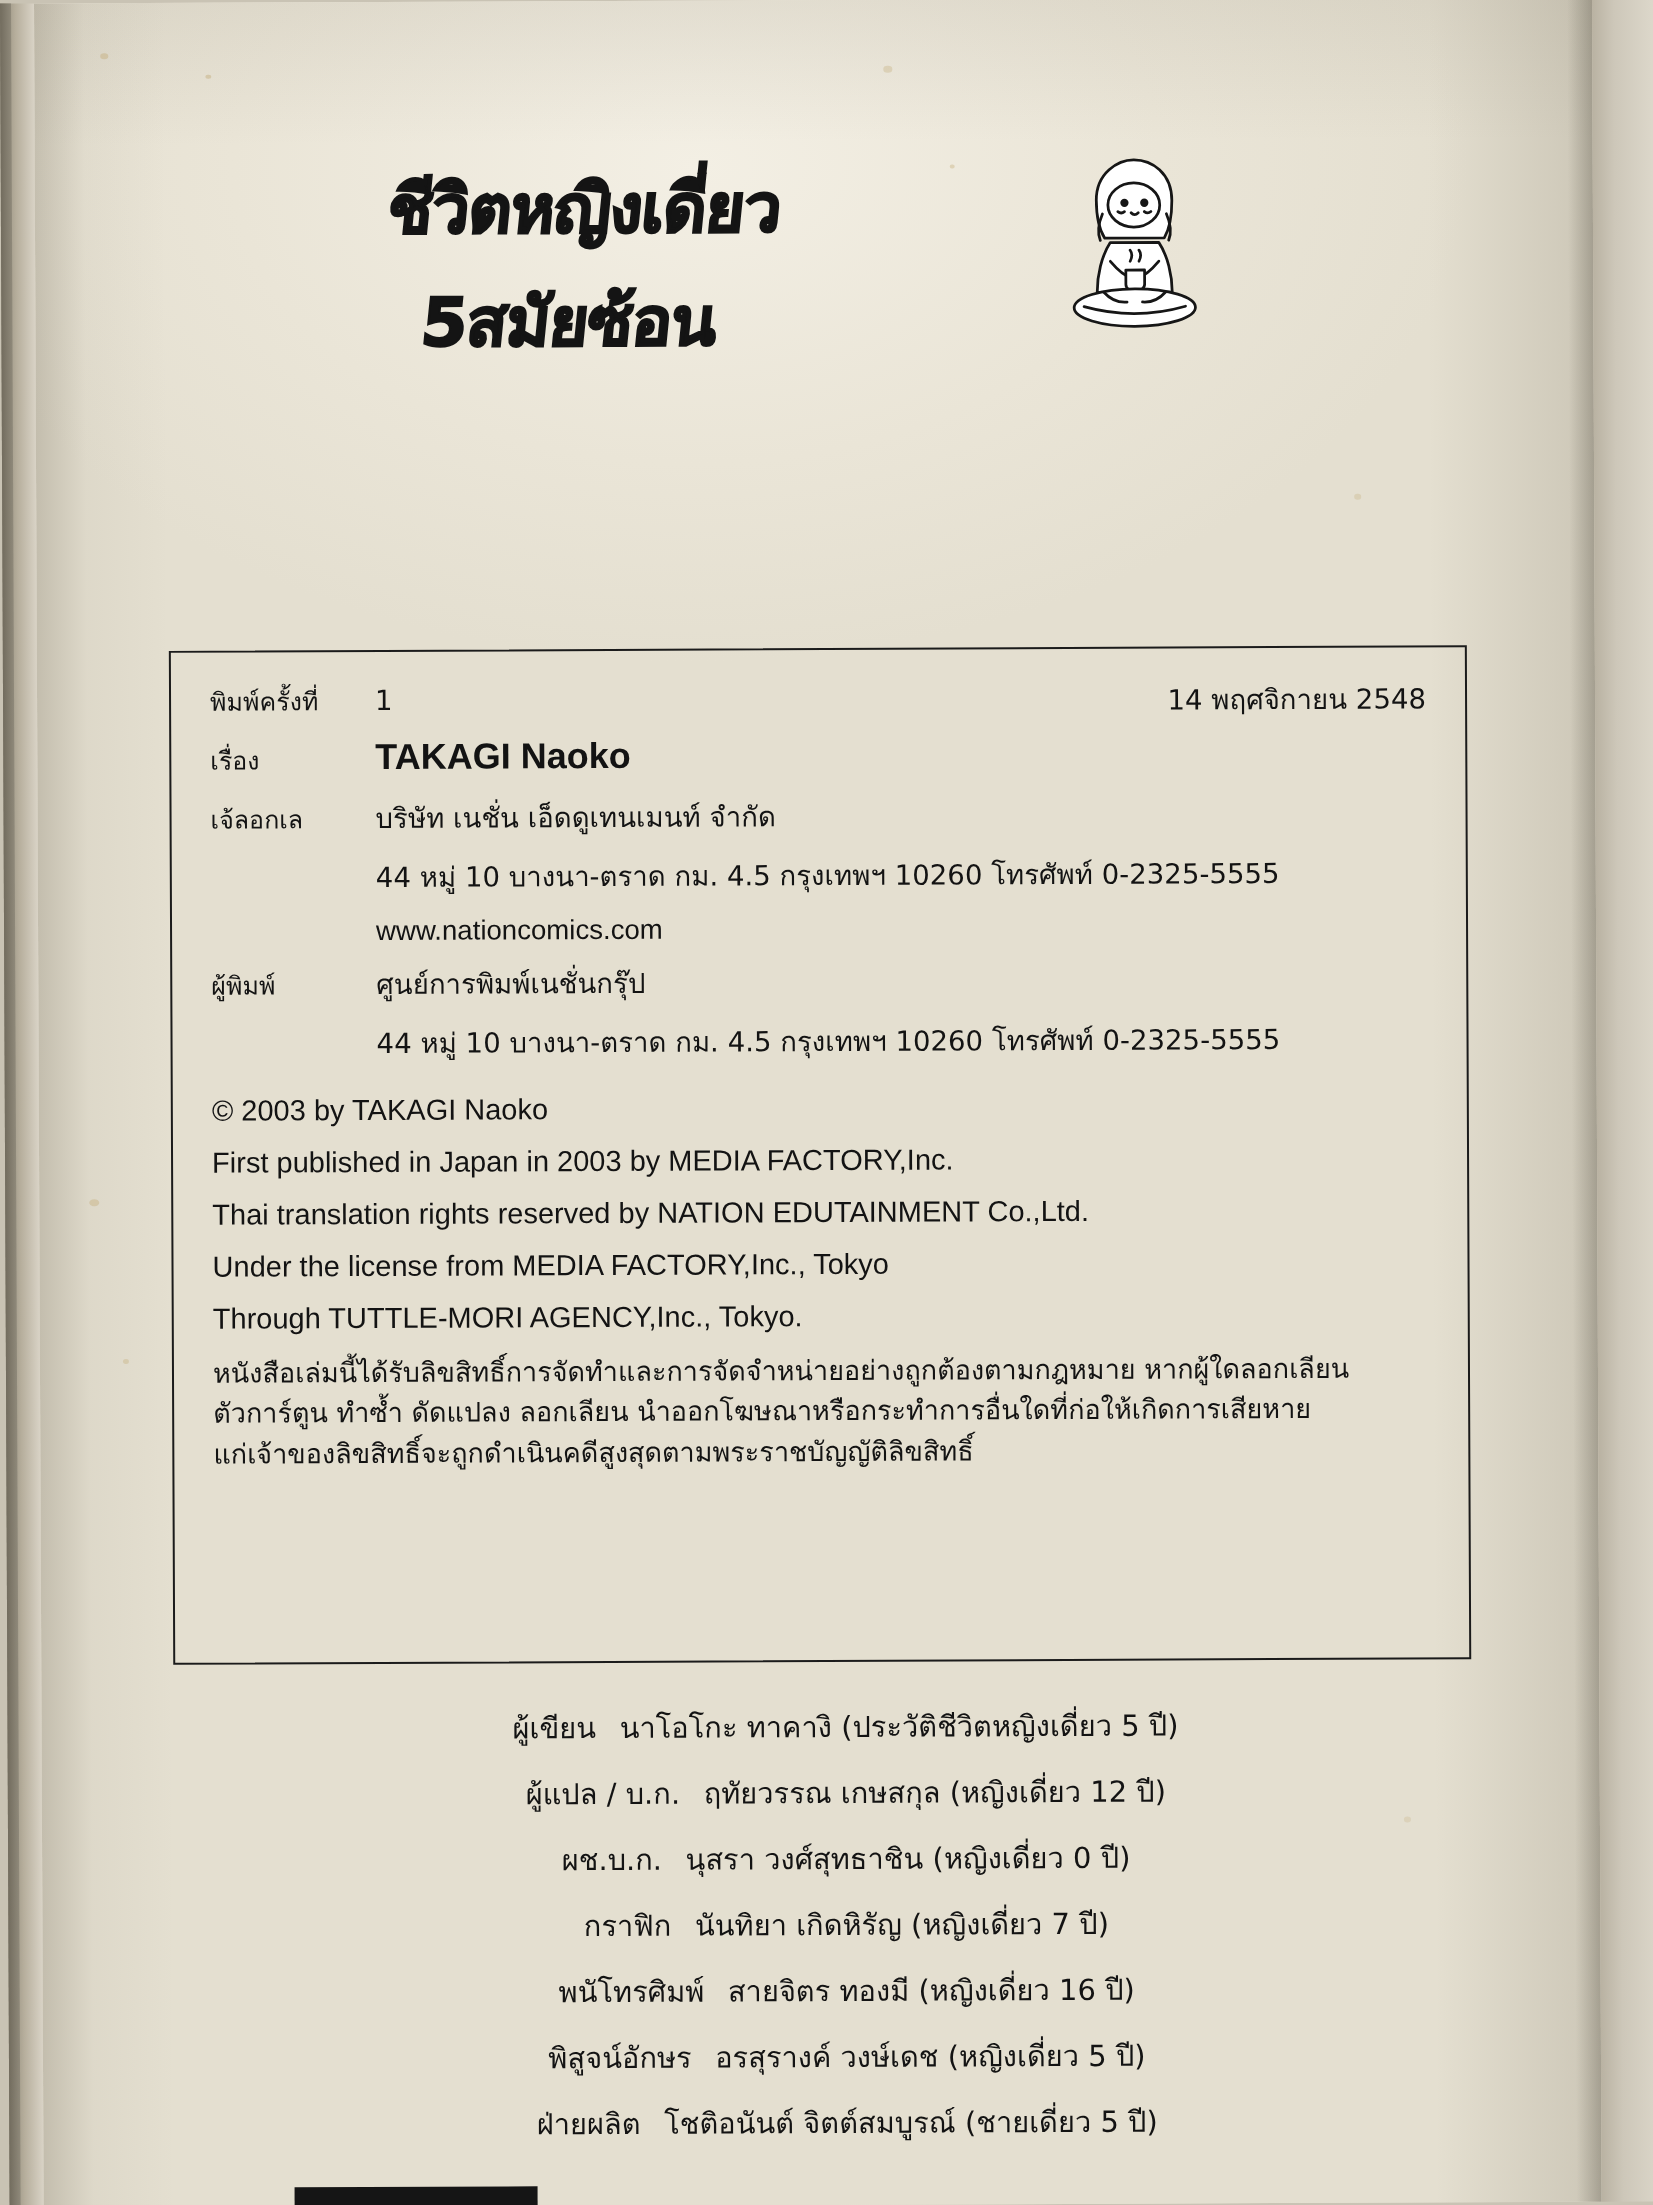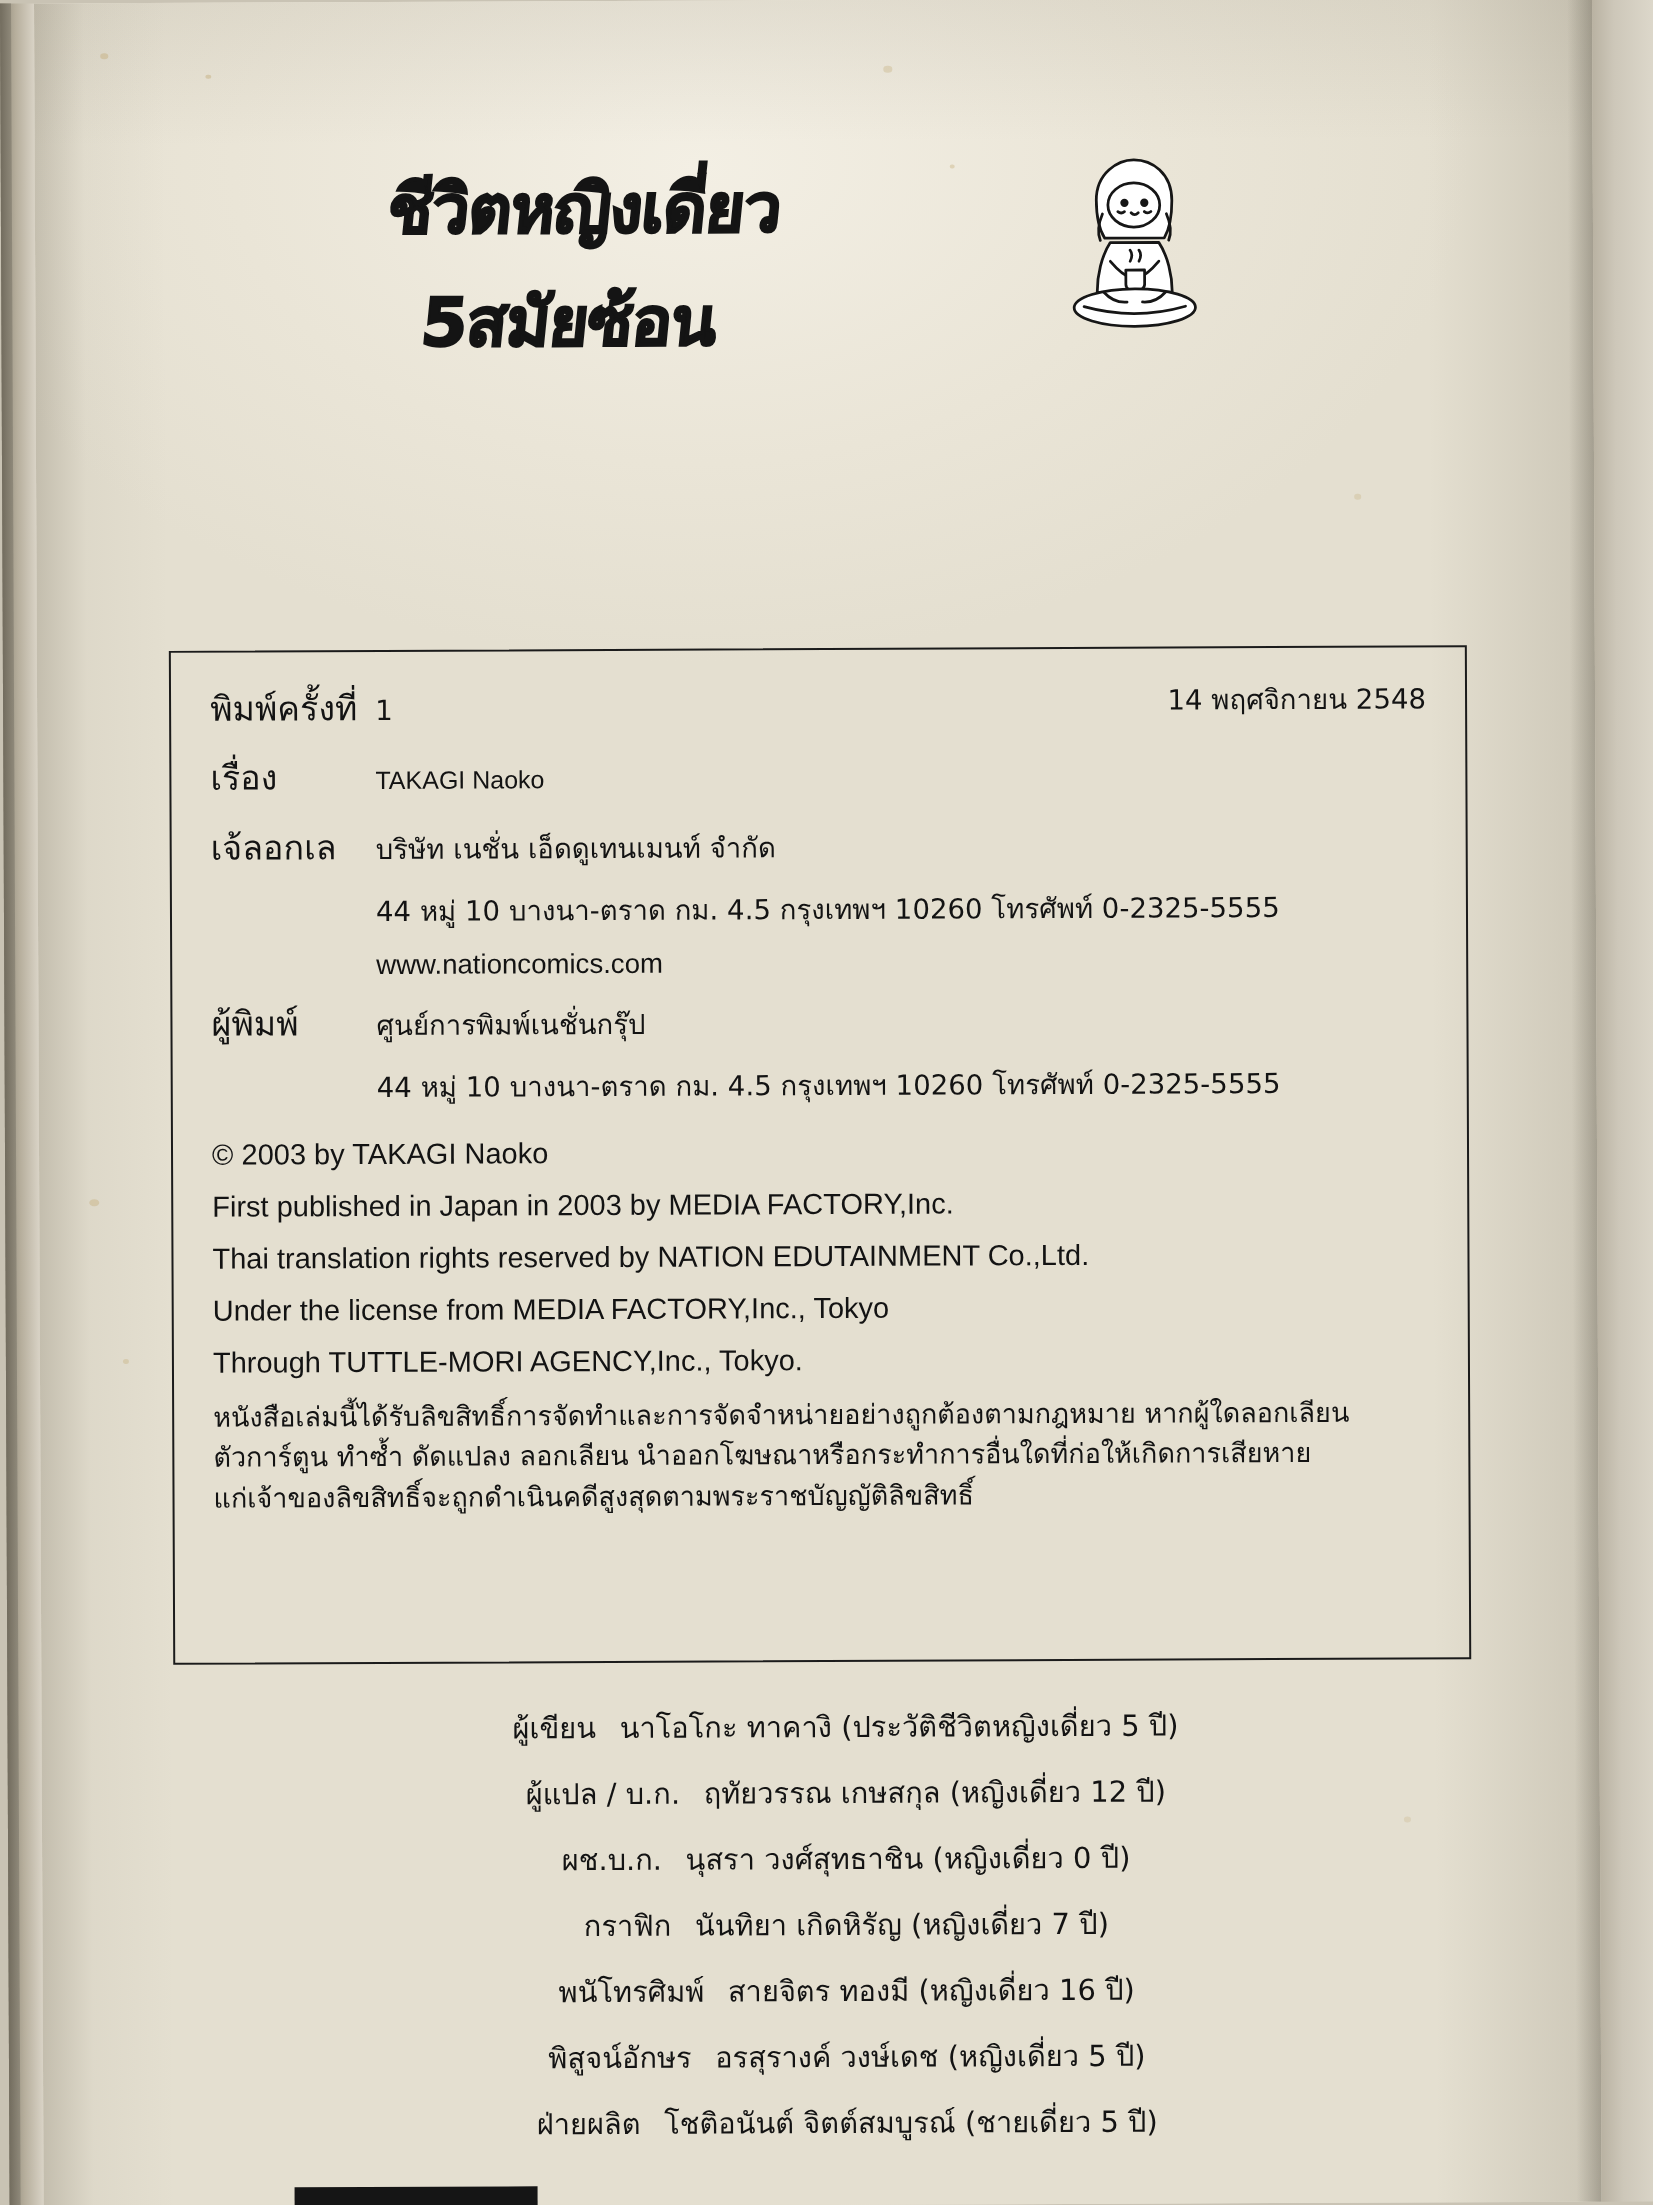--- a/index.html
+++ b/index.html
@@ -135,34 +135,35 @@
     box-sizing: border-box;
   }
 
   .row {
     display: flex;
     align-items: baseline;
     margin-bottom: 15.4px;
   }
   .lbl-th {
     font-family: "DejaVu Sans", sans-serif;
-    font-size: 34px;
+    font-size: 25px;
     color: #131313;
     width: 165px;
     flex: 0 0 165px;
   }
   .val-th {
     font-family: "DejaVu Sans", sans-serif;
     font-size: 27.6px;
     color: #131313;
   }
   .val-en {
     font-family: "Liberation Sans", sans-serif;
-    font-size: 25px;
-    color: #131313;
+    font-size: 36px;
+    color: #131313;
+    font-weight: bold;
   }
   .date-right {
     position: absolute;
     right: 39px;
     top: 29px;
     font-family: "DejaVu Sans", sans-serif;
     font-size: 27.6px;
     color: #131313;
   }
   .indent {

